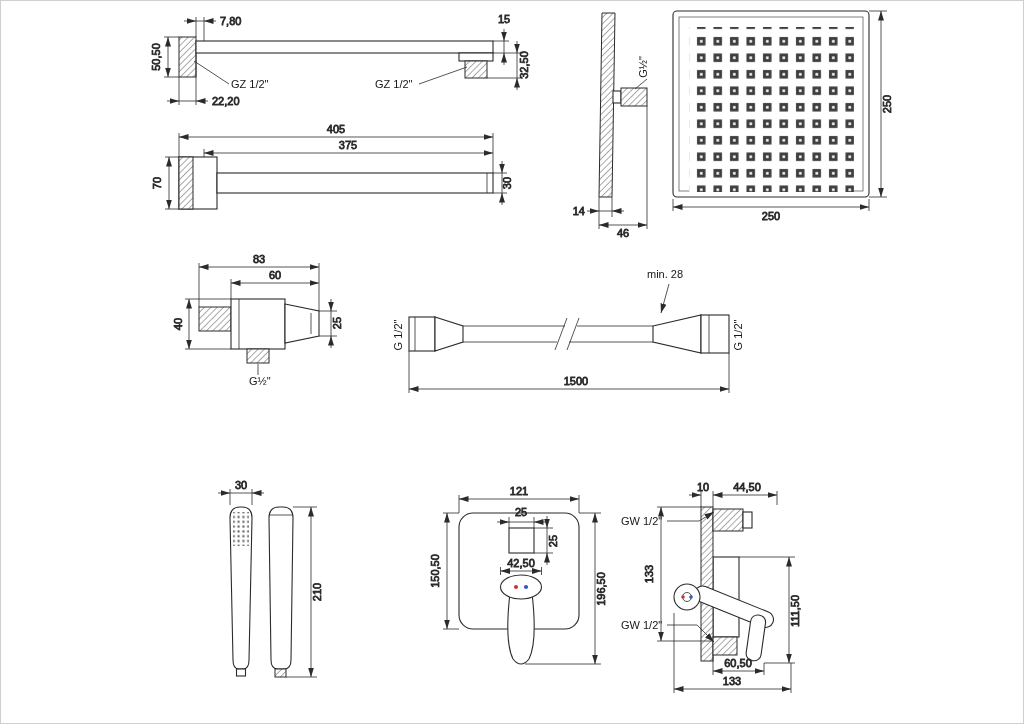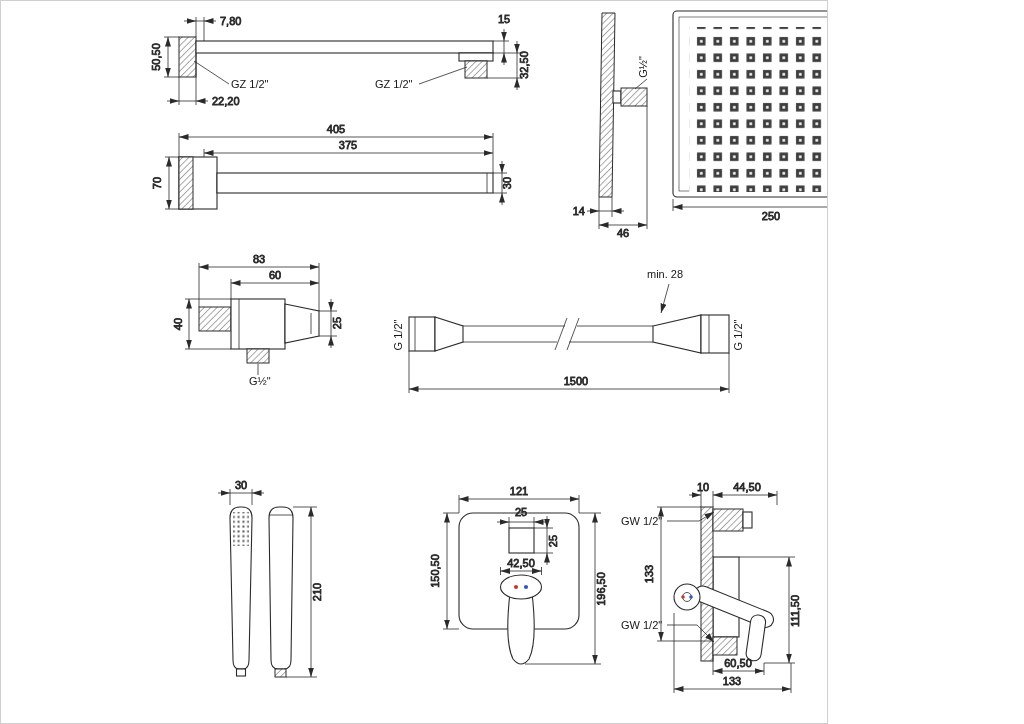--- a/index.html
+++ b/index.html
@@ -1,16 +1,16 @@
 <!DOCTYPE html>
 <html><head>
 <meta charset="utf-8">
 <style>
   html,body{margin:0;padding:0;background:#ffffff;}
-  .canvas{position:relative;width:828px;height:724px;background:#fff;border:1px solid #cfcfcf;box-sizing:border-box;overflow:hidden;}
+  .canvas{position:relative;width:1024px;height:724px;background:#fff;border:1px solid #cfcfcf;box-sizing:border-box;overflow:hidden;}
   svg{display:block;}
   .s{fill:#ffffff;stroke:#2b2b2b;stroke-width:1.1;}
   .h{fill:url(#hatch);stroke:#2b2b2b;stroke-width:1;}
   .d{fill:none;stroke:#2b2b2b;stroke-width:0.8;}
   .t{font-family:"Liberation Sans","DejaVu Sans",sans-serif;font-size:11px;fill:#161616;}
 </style>
 </head>
 <body>
 
 <div class="canvas">

